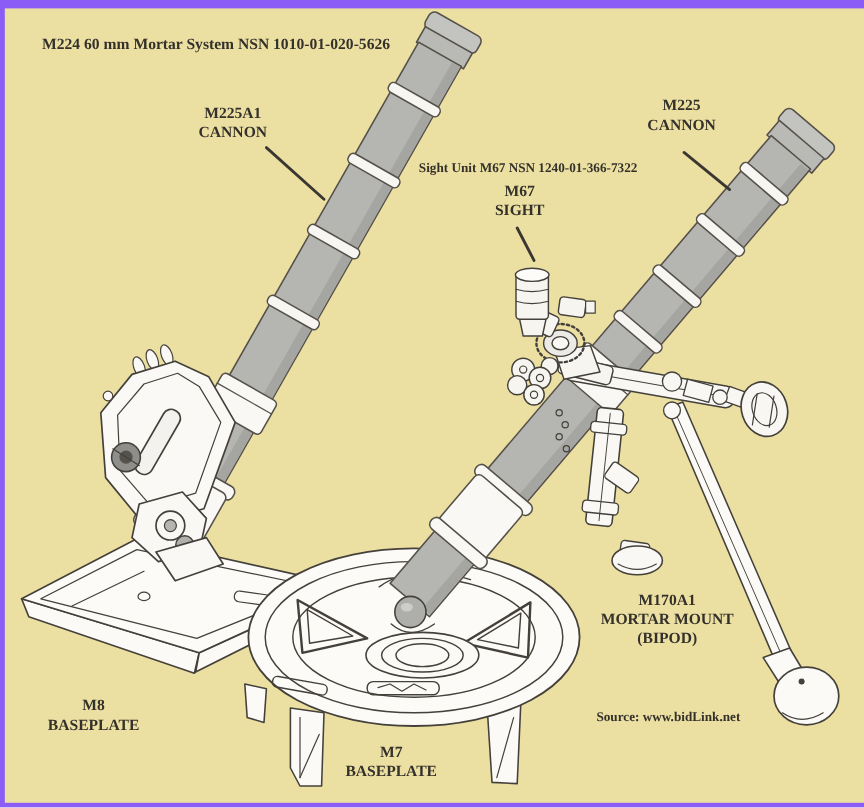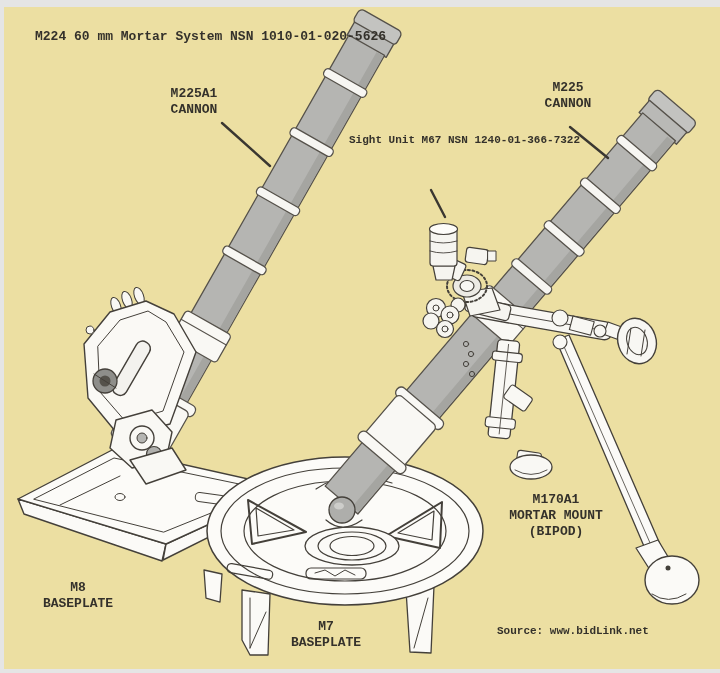--- a/index.html
+++ b/index.html
@@ -1,19 +1,19 @@
 <!DOCTYPE html>
 <html><head>
 <meta charset="utf-8">
 <style>
   html,body{margin:0;padding:0;background:#ffffff;}
   #stage{
     position:relative;width:720px;height:673px;overflow:hidden;
-    background:#e5e5e5;
-    font-family:Liberation Mono, monospace;
+    background:#8b5cf6;
+    font-family:Liberation Serif, serif;
   }
   #tan-bg{position:absolute;left:4px;top:7px;width:716px;height:662px;background:#ecdfa2;}
   svg{position:absolute;left:0;top:0;}
   .lbl{
     position:absolute;color:#34312b;font-weight:700;white-space:nowrap;
     font-size:13px;line-height:16px;
   }
   .lbl.center{text-align:center;white-space:normal;}
   .small{font-size:11px;}
 </style>
@@ -210,32 +210,36 @@
     <div>CANNON</div>
   </div>
 
   <div class="lbl center" style="left:522px;top:80px;width:92px;">
     <div>M225</div>
     <div>CANNON</div>
   </div>
 
   <div class="lbl small" style="left:349px;top:132px;">Sight Unit M67 NSN 1240-01-366-7322</div>
 
+  <div class="lbl center" style="left:398px;top:151px;width:70px;">
+    <div>M67</div>
+    <div>SIGHT</div>
+  </div>
 
   <div class="lbl center" style="left:32px;top:536px;width:92px;margin-top:44px;">
     <div>M8</div>
     <div>BASEPLATE</div>
   </div>
 
 
   <div class="lbl center" style="left:280px;top:619px;width:92px;">
     <div>M7</div>
     <div>BASEPLATE</div>
   </div>
 
   <div class="lbl center" style="left:497px;top:492px;width:118px;">
     <div>M170A1</div>
     <div>MORTAR MOUNT</div>
     <div>(BIPOD)</div>
   </div>
 
-  <div class="lbl small" style="left:497px;top:623px;text-align:right;">Source: www.bidLink.net</div>
+  <div class="lbl small" style="left:497px;top:590px;text-align:right;">Source: www.bidLink.net</div>
 </div>
 
 </body></html>

